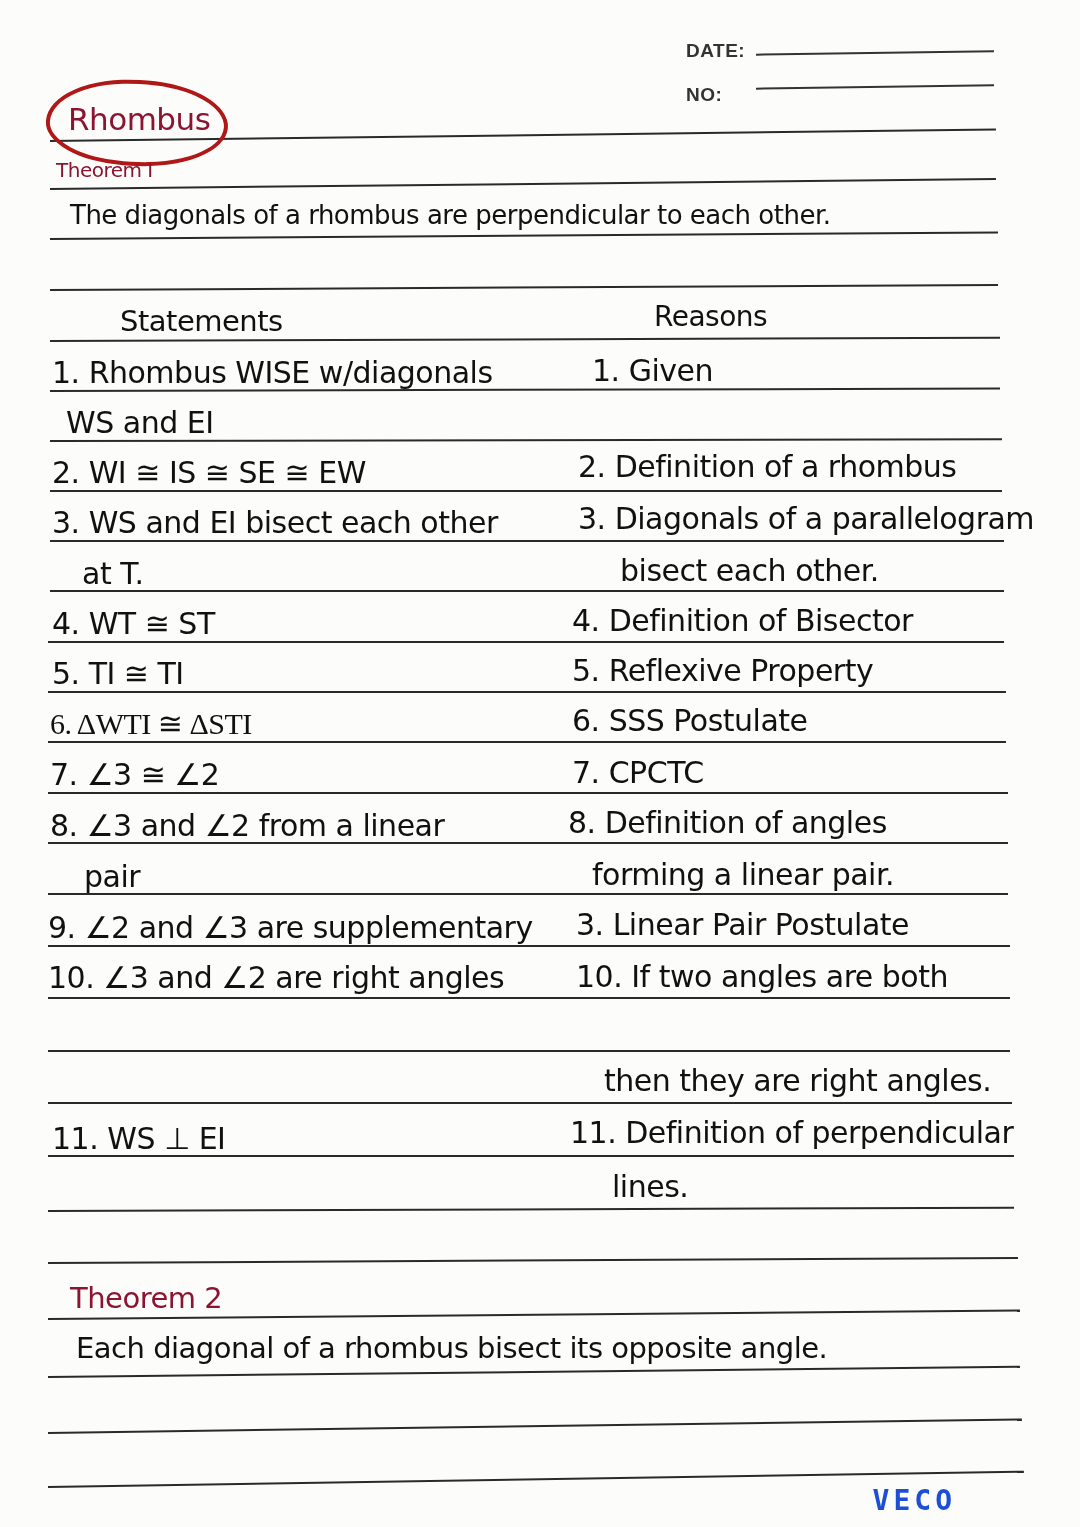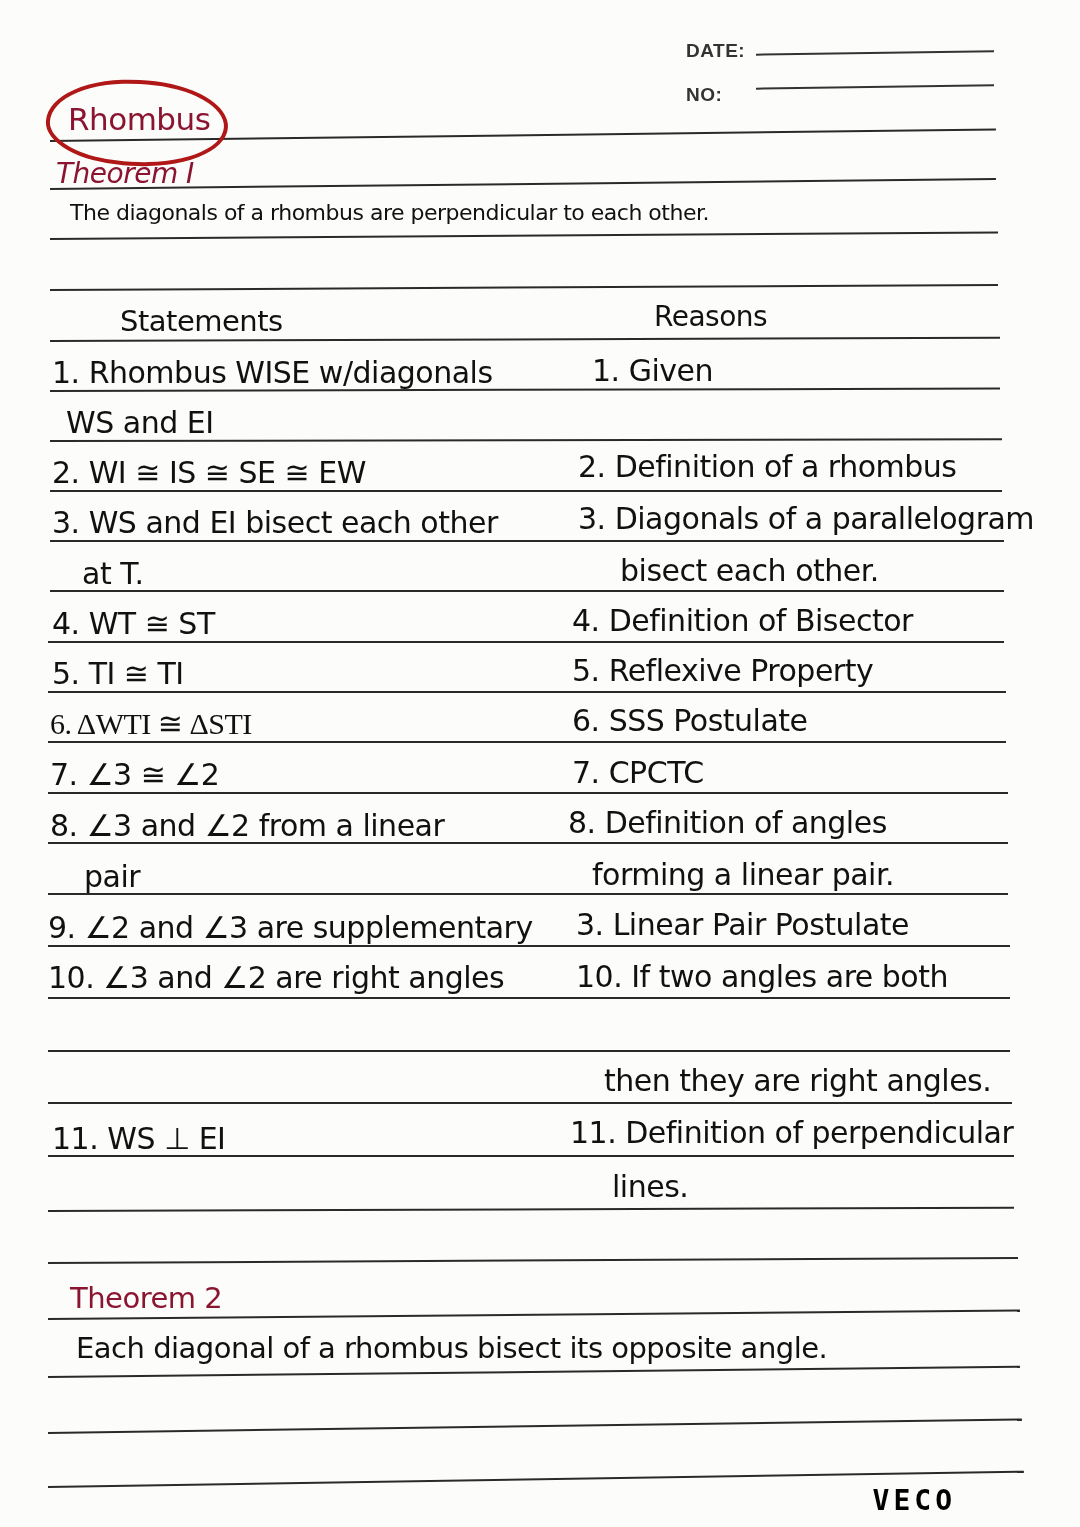--- a/index.html
+++ b/index.html
@@ -28,21 +28,21 @@
   }
   .red { color: #8b1430; }
   .circle {
     position: absolute; left: 46px; top: 80px; width: 174px; height: 78px;
     border: 4px solid #b01818; border-radius: 50% 46% 52% 44% / 55% 48% 52% 45%;
     transform: rotate(4deg);
   }
   .brand {
     position: absolute; right: 68px; top: 1484px;
     font-family: "DejaVu Sans Mono", monospace; font-weight: bold;
-    font-size: 28px; letter-spacing: 4px; color: #000000;
+    font-size: 28px; letter-spacing: 4px; color: #1d4ed8;
   }
 </style>
 </head>
 <body>
 
 <div class="page">
 
   <div class="meta-label" style="left:686px; top:40px;">DATE:</div>
   <div class="meta-line" style="left:756px; top:52px; width:238px; transform:rotate(-0.8deg);"></div>
   <div class="meta-label" style="left:686px; top:74px;margin-top:10px;">NO:</div>
@@ -71,22 +71,22 @@
   <div class="ruled-line" style="left:48px; top:1155px; width:966px;"></div>
   <div class="ruled-line" style="left:48px; top:1210px; width:966px; transform:rotate(-0.2deg);"></div>
   <div class="ruled-line" style="left:48px; top:1262px; width:970px; transform:rotate(-0.3deg);"></div>
   <div class="ruled-line" style="left:48px; top:1318px; width:972px; transform:rotate(-0.5deg);"></div>
   <div class="ruled-line" style="left:48px; top:1376px; width:972px; transform:rotate(-0.6deg);"></div>
   <div class="ruled-line" style="left:48px; top:1432px; width:974px; transform:rotate(-0.8deg);"></div>
   <div class="ruled-line" style="left:48px; top:1486px; width:976px; transform:rotate(-0.9deg);"></div>
 
   <div class="circle"></div>
   <div class="hw red" style="left:68px; top:104px; font-size:31px;">Rhombus</div>
-  <div class="hw red" style="left:56px; top:160px; font-size:28px;font-style:italic;">Theorem I</div>
-  <div class="hw" style="left:70px; top:202px; font-size:22px;">The diagonals of a rhombus are perpendicular to each other.</div>
+  <div class="hw red" style="left:56px; top:160px; font-size:20px;">Theorem I</div>
+  <div class="hw" style="left:70px; top:202px; font-size:26px;">The diagonals of a rhombus are perpendicular to each other.</div>
 
   <div class="hw" style="left:120px; top:307px; font-size:29px;">Statements</div>
   <div class="hw" style="left:654px; top:303px; font-size:28px;">Reasons</div>
 
   <div class="hw" style="left:52px; top:358px;">1. Rhombus WISE w/diagonals</div>
   <div class="hw" style="left:66px; top:408px;">WS and EI</div>
   <div class="hw" style="left:52px; top:458px;">2. WI ≅ IS ≅ SE ≅ EW</div>
   <div class="hw" style="left:52px; top:508px;">3. WS and EI bisect each other</div>
   <div class="hw" style="left:82px; top:559px;">at T.</div>
   <div class="hw" style="left:52px; top:609px;">4. WT ≅ ST</div>

